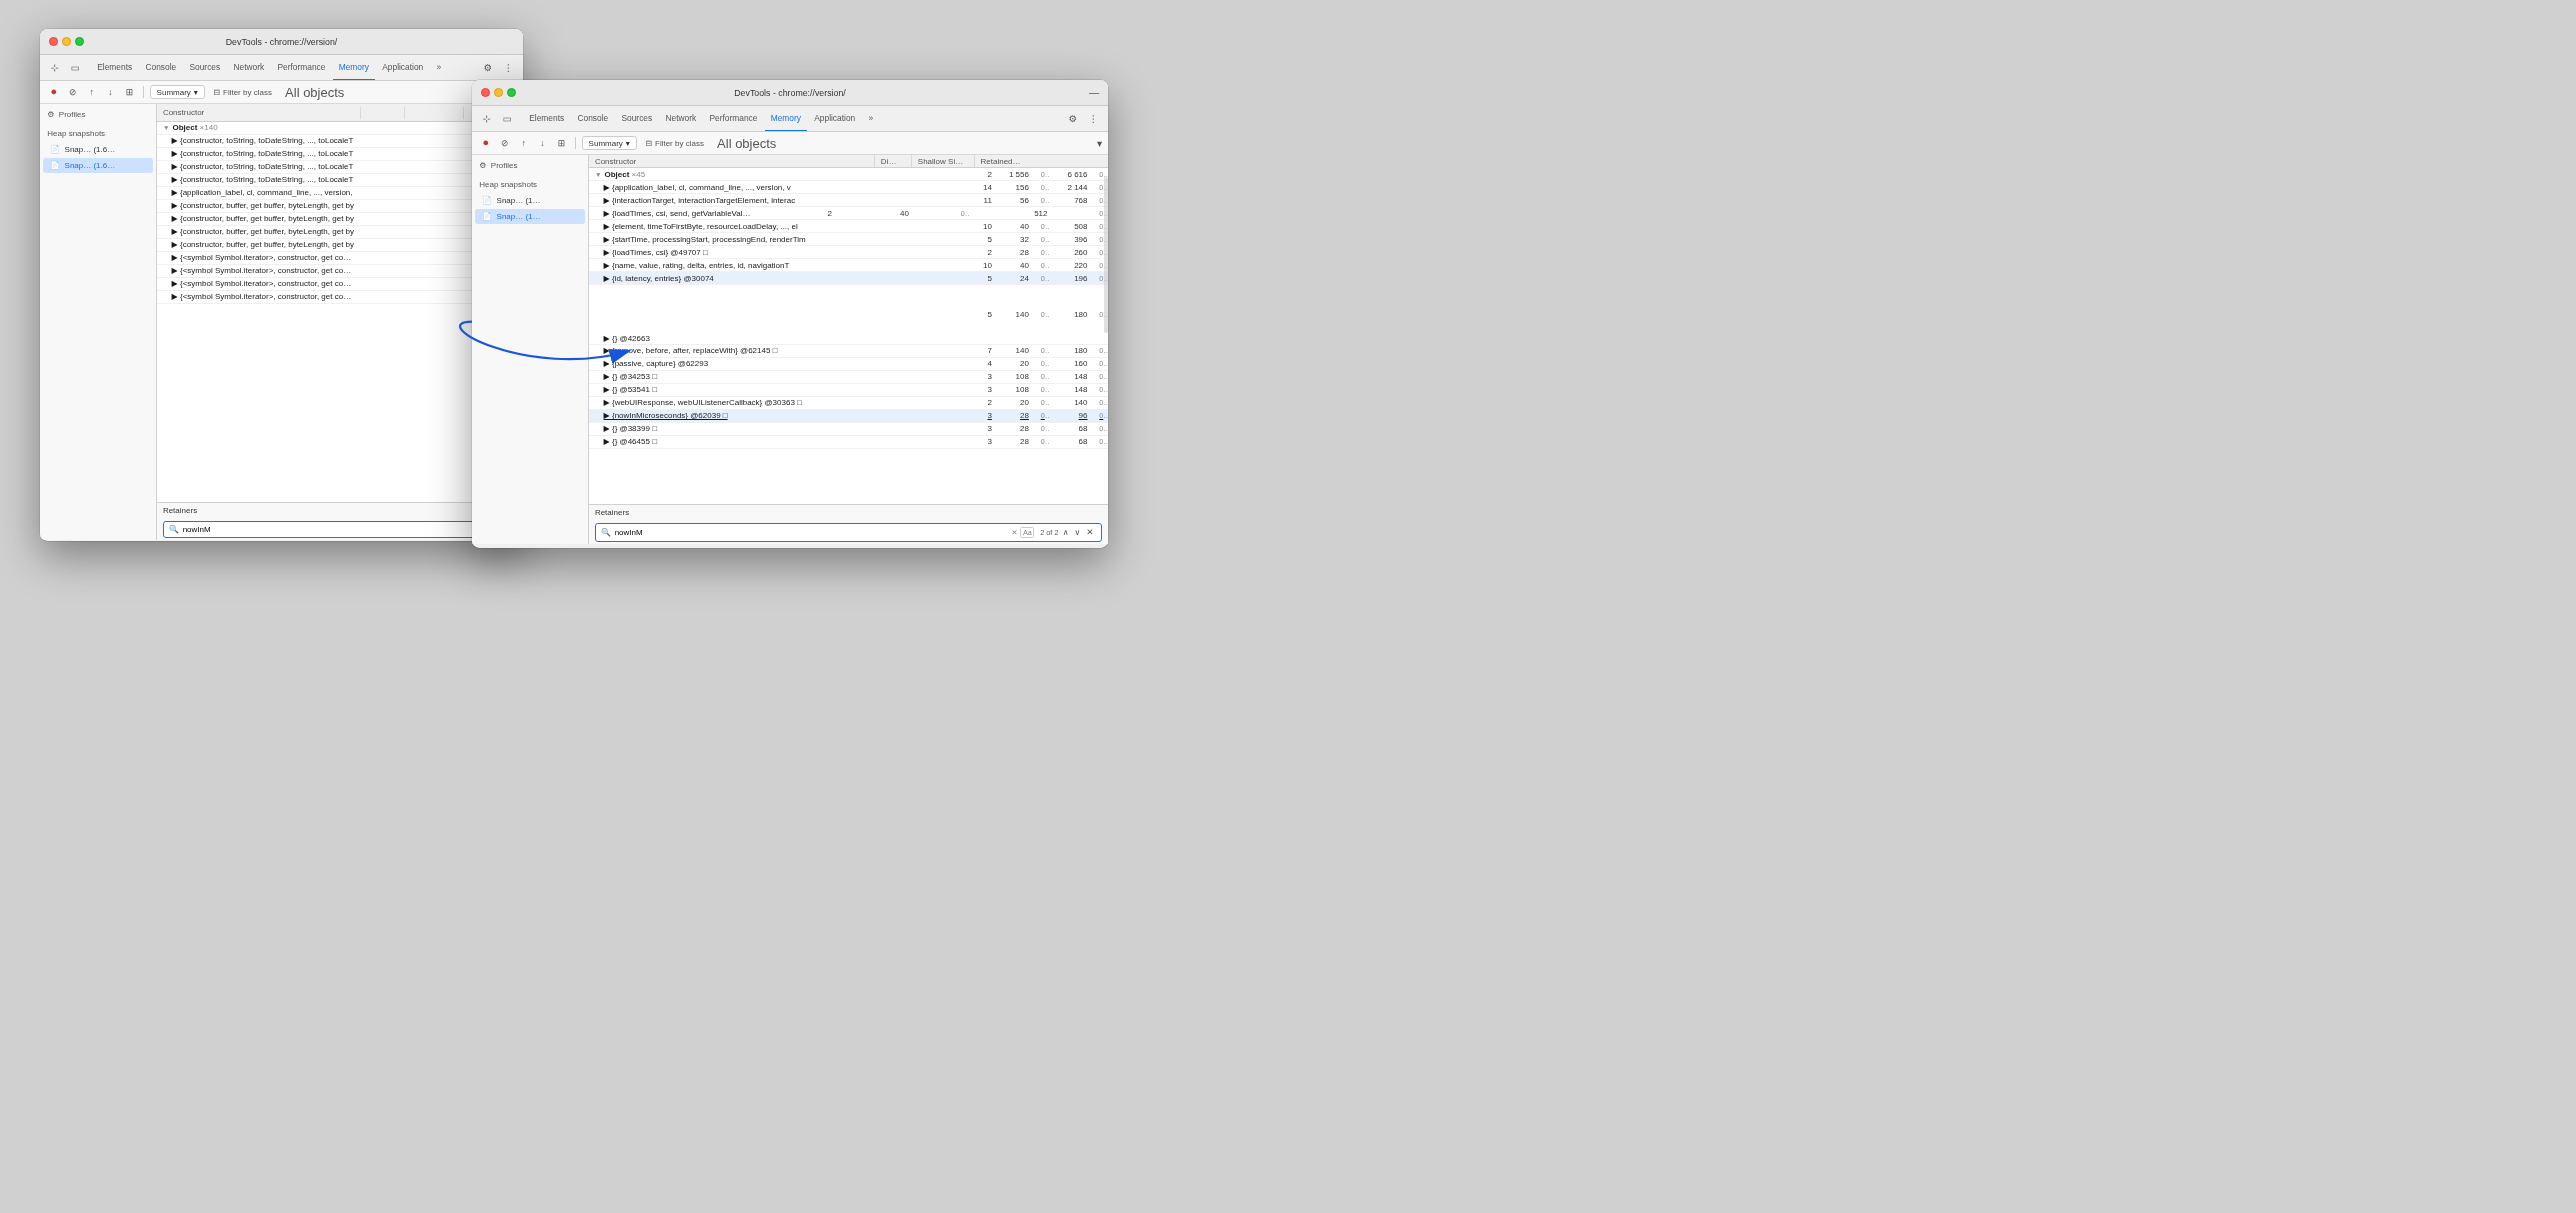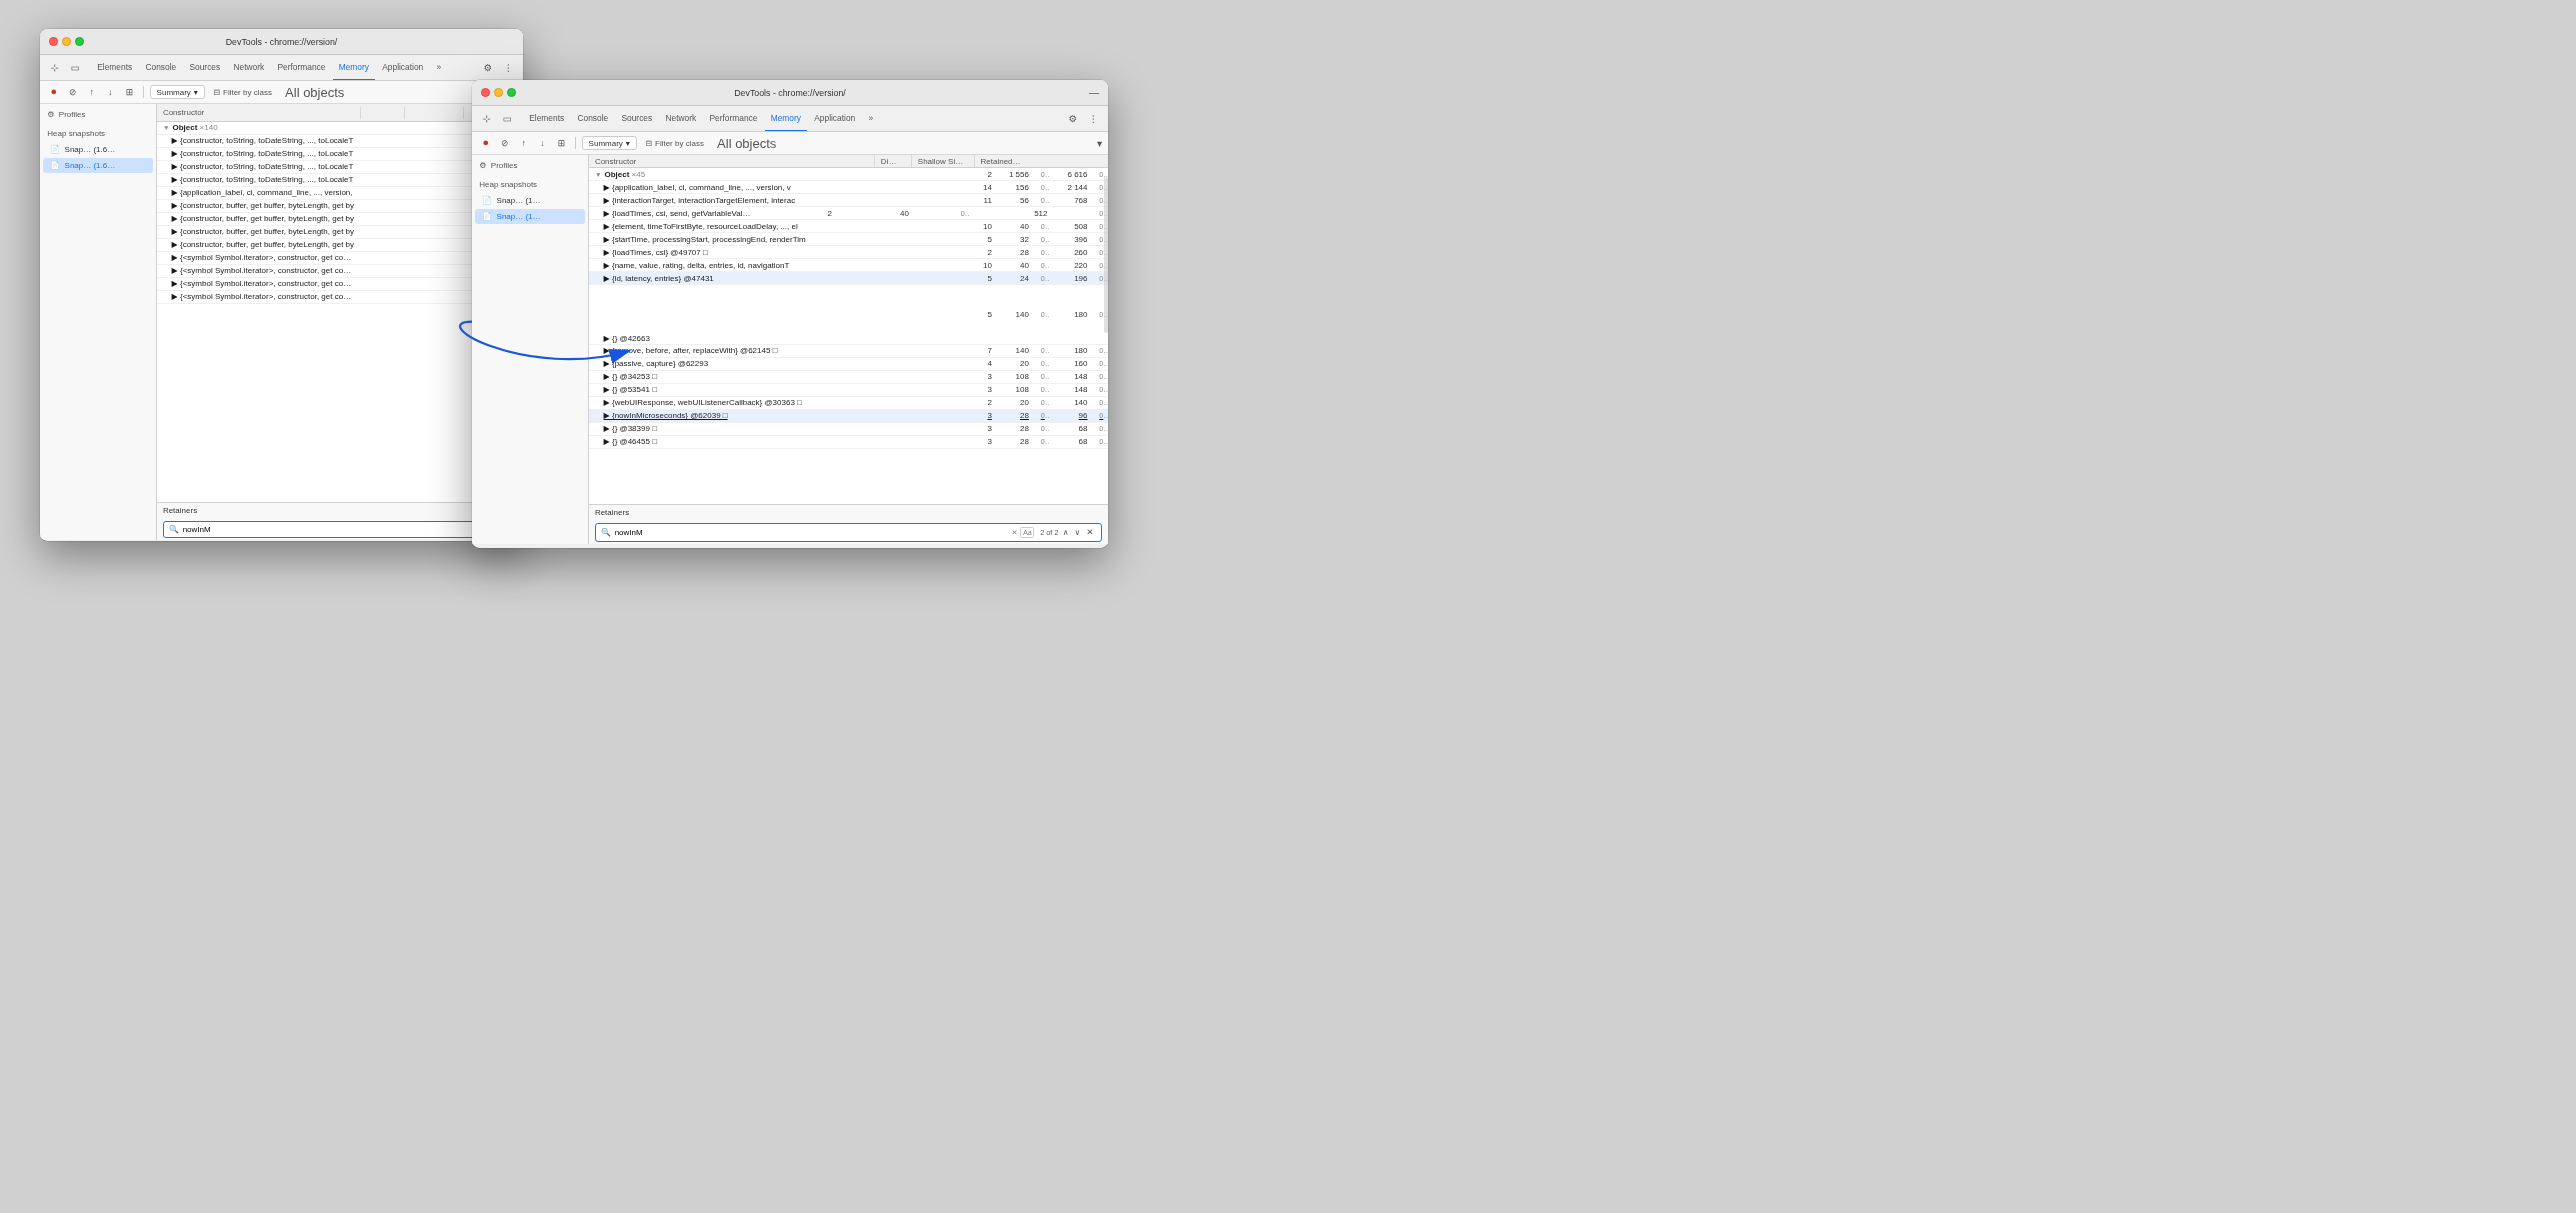--- a/index.html
+++ b/index.html
@@ -696,21 +696,21 @@
         <div style="display:grid; grid-template-columns: 1fr 37px 37px 14.6px 44px 14.6px; border-bottom:0.7px solid #f0f0f0; align-items:center; min-height:13px;">
           <div class="td-cell" style="padding-left:14.6px;">▶ {name, value, rating, delta, entries, id, navigationT</div>
           <div class="td-cell number">10</div>
           <div class="td-cell number">40</div>
           <div class="td-cell" style="color:#888;font-size:7.3px;text-align:right;">0 %</div>
           <div class="td-cell number">220</div>
           <div class="td-cell" style="color:#888;font-size:7.3px;text-align:right;">0 %</div>
         </div>
 
         <div style="display:grid; grid-template-columns: 1fr 37px 37px 14.6px 44px 14.6px; border-bottom:0.7px solid #f0f0f0; align-items:center; min-height:13px; background:#e8f0fe;">
-          <div class="td-cell" style="padding-left:14.6px; color:#1a1a1a;">▶ {id, latency, entries} @47431</div>
+          <div class="td-cell" style="padding-left:14.6px; color:#1a1a1a;">▶ {id, latency, entries} @30074</div>
           <div class="td-cell number">5</div>
           <div class="td-cell number">24</div>
           <div class="td-cell" style="color:#888;font-size:7.3px;text-align:right;">0 %</div>
           <div class="td-cell number">196</div>
           <div class="td-cell" style="color:#888;font-size:7.3px;text-align:right;">0 %</div>
         </div>
         <div style="display:grid; grid-template-columns: 1fr 37px 37px 14.6px 44px 14.6px; border-bottom:0.7px solid #f0f0f0; align-items:center; min-height:13px;">
           <div class="td-cell" style="padding-left:14.6px;margin-top:48px;">▶ {} @42663</div>
           <div class="td-cell number">5</div>
           <div class="td-cell number">140</div>

